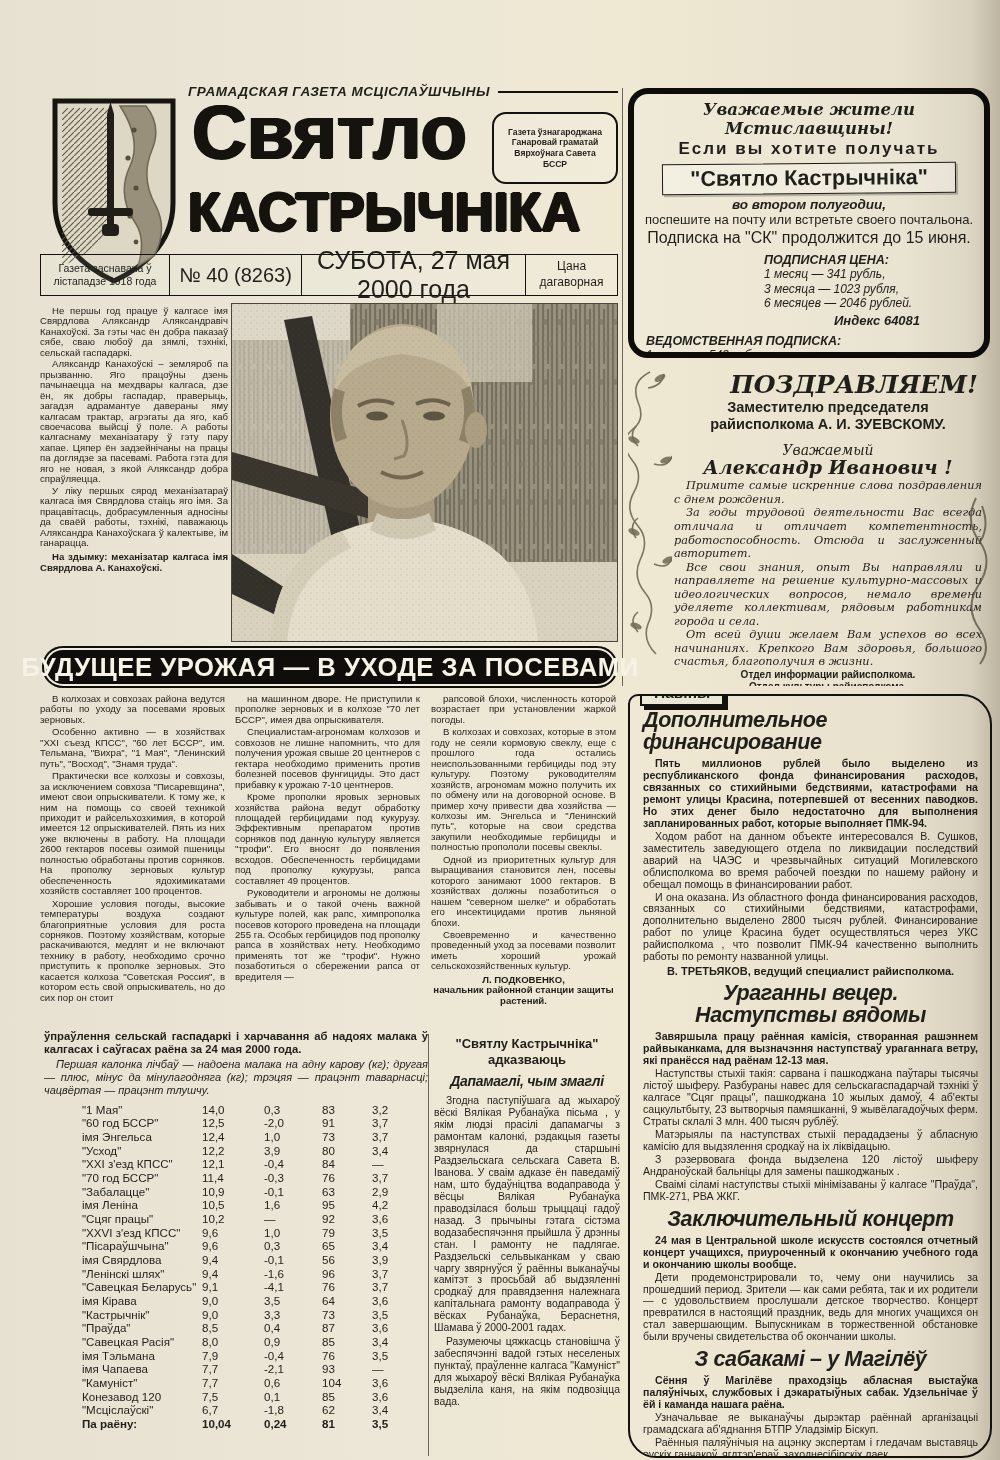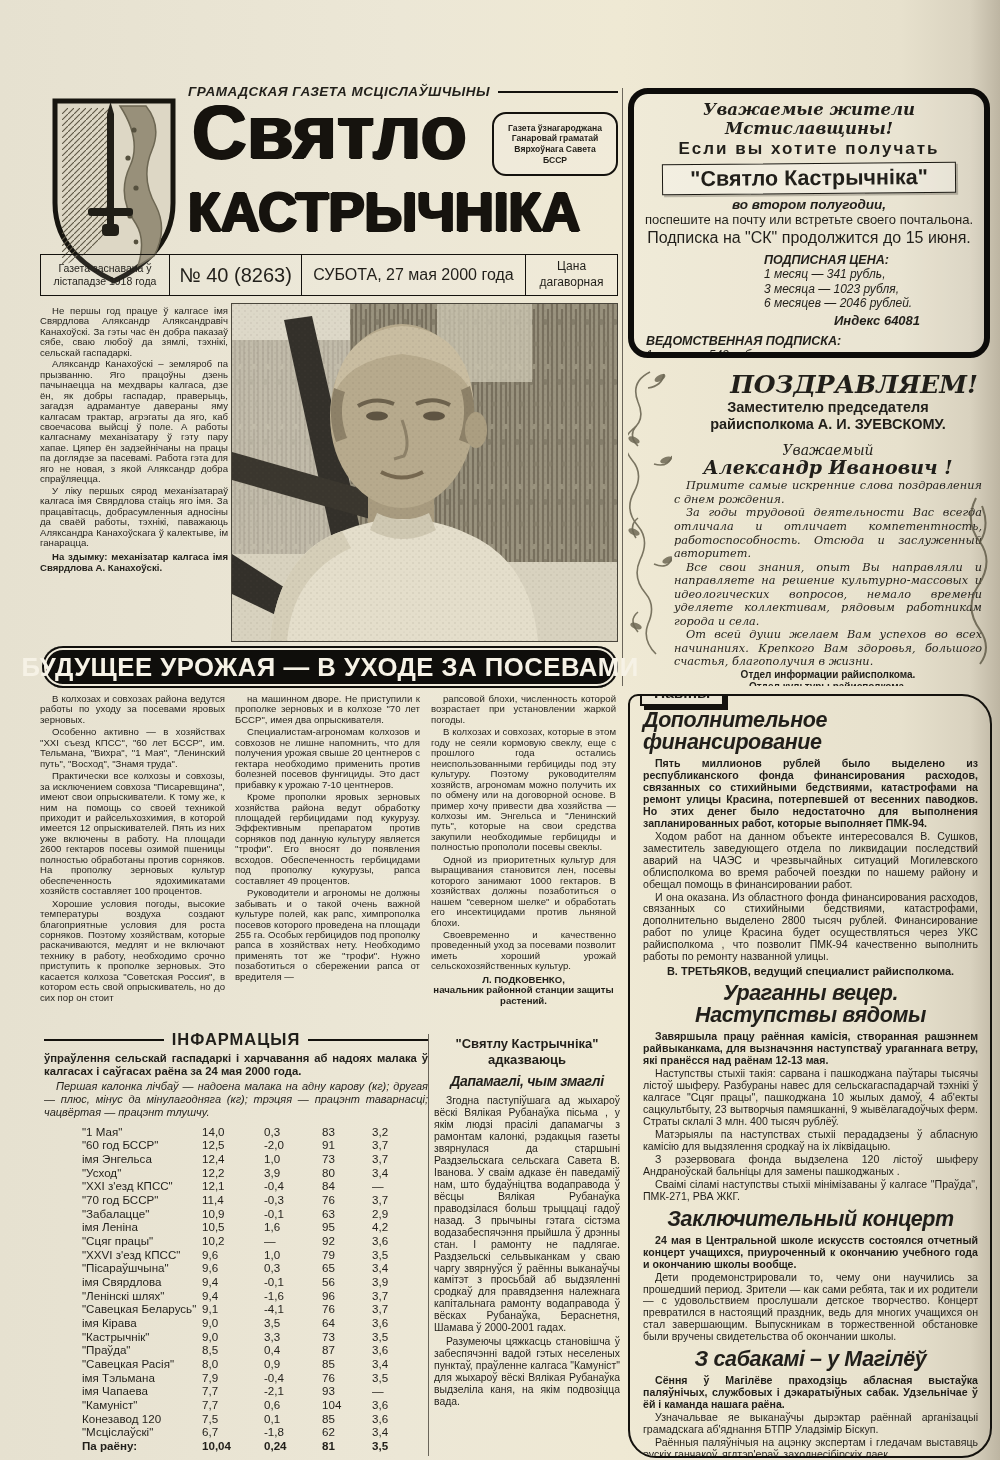--- a/index.html
+++ b/index.html
@@ -23,33 +23,33 @@
   .paper-title-1{
     position:absolute;left:152px;top:10px;font-size:76px;line-height:1;font-weight:bold;color:#16130e;
     letter-spacing:0px;text-shadow:1.3px 0 #16130e,-1.3px 0 #16130e,0 1px #16130e;
   }
   .paper-title-2{
     position:absolute;left:148px;top:100px;width:470px;font-size:56px;line-height:1;font-weight:bold;color:#16130e;
     transform:scaleX(.96);transform-origin:left;letter-spacing:0;
     text-shadow:1.6px 0 #16130e,-1.6px 0 #16130e,0 1.4px #16130e,0 -1px #16130e;
   }
   #award-badge{
-    left:452px;top:28px;width:126px;height:64px;border:2px solid #14120e;border-radius:14px;
+    left:452px;top:28px;width:126px;height:72px;border:2px solid #14120e;border-radius:14px;
     display:flex;flex-direction:column;justify-content:center;text-align:center;
     font-size:8.6px;font-weight:bold;line-height:1.25;padding:2px;box-sizing:border-box;background:rgba(255,255,255,.12);
   }
   #issue-strip{
     left:0;top:170px;width:578px;height:42px;border:1.5px solid #14120e;box-sizing:border-box;
     display:flex;align-items:stretch;background:rgba(255,255,255,.08);
   }
   .strip-cell{display:flex;align-items:center;justify-content:center;text-align:center;padding:1px 4px;box-sizing:border-box;}
   .strip-cell+.strip-cell{border-left:1.5px solid #14120e;}
   .cell-founded{width:128px;font-size:10.5px;line-height:1.25;}
   .cell-issue{width:132px;font-size:20px;}
-  .cell-date{flex:1;font-size:16px;}
+  .cell-date{flex:1;font-size:25px;}
   .cell-price{width:92px;font-size:12px;line-height:1.3;}
 
   
   #col-divider{left:622px;top:88px;width:1px;height:598px;background:#6a655a;}
   #table-divider{left:428px;top:1034px;width:1px;height:422px;background:#6a655a;}
 
   
   #lead-text{left:40px;top:306px;width:188px;height:338px;font-size:9.6px;line-height:1.09;overflow:hidden;}
   #lead-text p{margin-bottom:1px;}
   .lead-caption{font-weight:bold;margin-top:4px;}
@@ -312,25 +312,20 @@
 <div id="hcol3" class="abs hcol jus nohyph">
   <p>рапсовой блохи, численность которой возрастает при установлении жаркой погоды.</p>
   <p>В колхозах и совхозах, которые в этом году не сеяли кормовую свеклу, еще с прошлого года остались неиспользованными гербициды под эту культуру. Поэтому руководителям хозяйств, агрономам можно получить их по обмену или на договорной основе. В пример хочу привести два хозяйства — колхозы им. Энгельса и "Ленинский путь", которые на свои средства закупили необходимые гербициды и полностью пропололи посевы свеклы.</p>
   <p>Одной из приоритетных культур для выращивания становится лен, посевы которого занимают 1000 гектаров. В хозяйствах должны позаботиться о нашем "северном шелке" и обработать его инсектицидами против льняной блохи.</p>
   <p>Своевременно и качественно проведенный уход за посевами позволит иметь хороший урожай сельскохозяйственных культур.</p>
   <div class="h-author">Л. ПОДКОВЕНКО,</div>
   <div class="h-author" style="margin-top:0;">начальник районной станции защиты растений.</div>
 </div>
 
 <div id="infarm" class="abs">
-  <div class="infarm-hdr">
-    <span class="infarm-rule"></span>
-    <span class="infarm-word">ІНФАРМАЦЫЯ</span>
-    <span class="infarm-rule"></span>
-  </div>
   <div class="infarm-intro-b">ўпраўлення сельскай гаспадаркі і харчавання аб надоях малака ў калгасах і саўгасах раёна за 24 мая 2000 года.</div>
   <div class="infarm-intro-i">Першая калонка лічбаў — надоена малака на адну карову (кг); другая — плюс, мінус да мінулагодняга (кг); трэцяя — працэнт таварнасці; чацвёртая — працэнт тлушчу.</div>
   <div class="milk-table">
     <div class="trow">
         <span class="tc name">"1 Мая"</span>
         <span class="tc n1">14,0</span>
         <span class="tc n2">0,3</span>
         <span class="tc n3">83</span>
         <span class="tc n4">3,2</span>
       </div>

